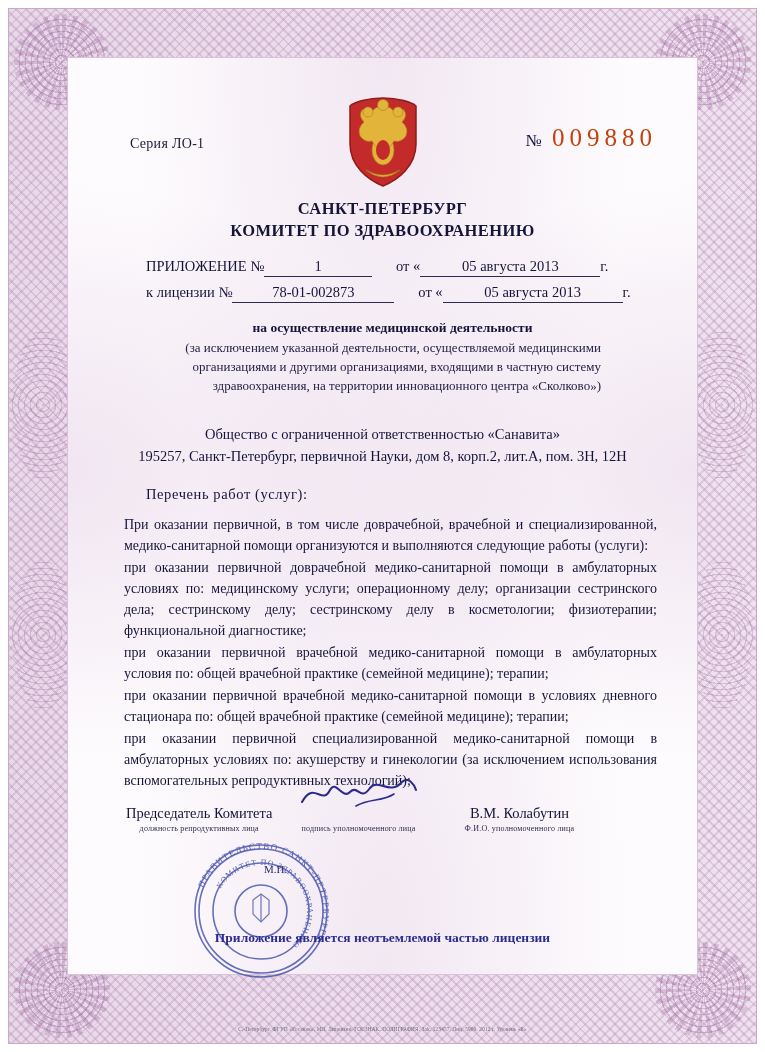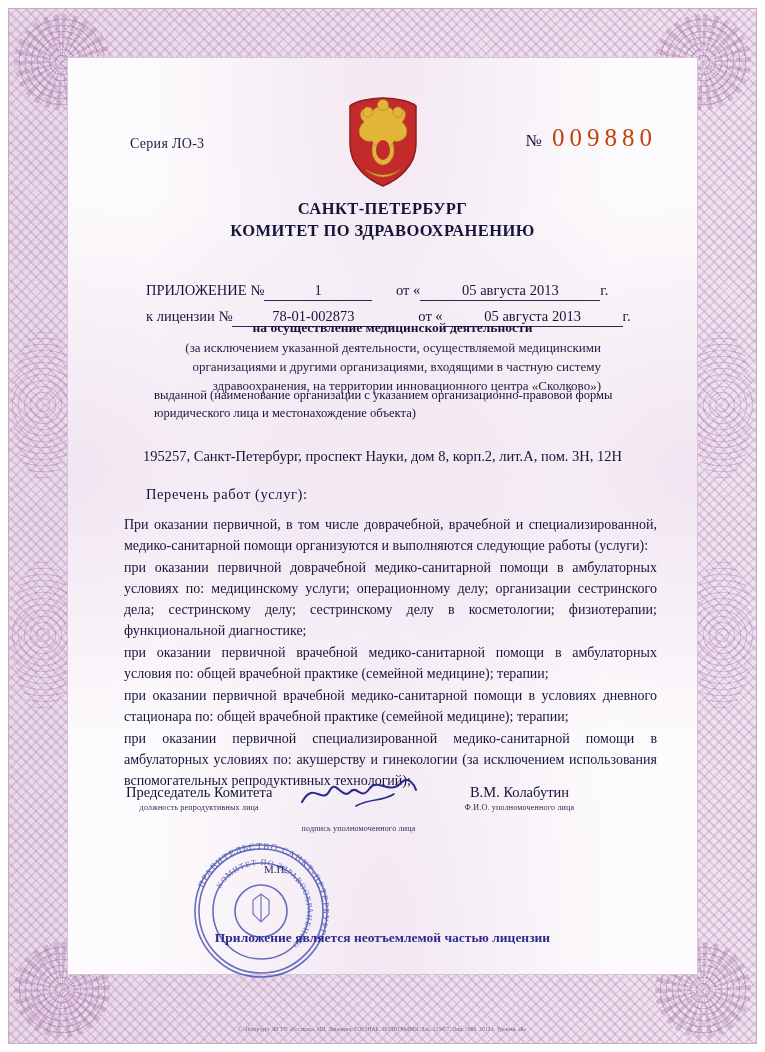--- a/index.html
+++ b/index.html
@@ -70,21 +70,21 @@
   .number{font-size:25px;letter-spacing:5px;color:#c2410c;font-family:"Liberation Serif",serif;}
 
   
   .arms{position:absolute;left:50%;top:38px;transform:translateX(-50%);width:74px;height:92px;}
 
   .title{
     position:absolute;top:140px;left:0;right:0;text-align:center;
     font-size:16.5px;font-weight:bold;color:#141436;line-height:1.35;letter-spacing:.4px;
   }
 
-  .fields{position:absolute;top:200px;left:78px;right:40px;font-size:14.5px;color:#14143a;margin-top:24px;}
+  .fields{position:absolute;top:200px;left:78px;right:40px;font-size:14.5px;color:#14143a;}
   .fline{display:flex;align-items:baseline;margin-bottom:7px;}
   .flabel{white-space:nowrap;}
   .fval{
     font-family:"Liberation Serif",serif;
     border-bottom:1px solid #2b2b4e;padding:0 6px 1px 6px;text-align:center;
   }
   .v-appno{min-width:96px;}
   .v-licno{min-width:150px;}
   .v-date{min-width:168px;}
   .sp{display:inline-block;width:24px;}
@@ -115,21 +115,21 @@
   }
   .body-text{
     position:absolute;top:456px;left:56px;right:40px;
     font-size:14px;line-height:1.5;color:#15153a;text-align:justify;
   }
   .body-text p{margin:0 0 1px 0;}
 
   
   .sig{
     position:absolute;top:726px;left:58px;right:40px;
-    display:flex;gap:26px;align-items:flex-start;
+    display:flex;gap:26px;align-items:flex-end;
   }
   .sig-col{font-size:14.5px;color:#14143a;}
   .sig-cap{font-size:8px;color:#2a2a4c;text-align:center;margin-top:2px;letter-spacing:.2px;}
   .sig-name{min-width:150px;text-align:center;}
   .sig-scribble{
     width:120px;height:34px;position:relative;top:-8px;
   }
 
   .stamp{
     position:absolute;left:118px;top:778px;width:150px;height:150px;opacity:.85;
@@ -175,21 +175,21 @@
         <path d="M18 26 q-6 -6 -2 -12 q6 -3 9 3 q4 -7 12 -7 q8 0 12 7 q3 -6 9 -3 q4 6 -2 12 q7 6 4 14 q-5 7 -12 5 q-4 8 -11 8 q-7 0 -11 -8 q-7 2 -12 -5 q-3 -8 4 -14 Z"></path>
         <circle cx="22" cy="16" r="5"></circle>
         <circle cx="52" cy="16" r="5"></circle>
         <circle cx="37" cy="9" r="5.5"></circle>
         <path d="M20 74 q17 10 34 0 q-17 14 -34 0 Z"></path>
       </g>
       <ellipse cx="37" cy="54" rx="7" ry="10" fill="#c32a2a"></ellipse>
     </svg>
 
     <div class="row-top">
-      <div class="series">Серия ЛО-3</div>
+      <div class="series">Серия ЛО-1</div>
       <div class="numberwrap">
         <span class="nosym">№</span>
         <span class="number">009880</span>
       </div>
     </div>
 
     <div class="title">
       <div>САНКТ-ПЕТЕРБУРГ</div>
       <div>КОМИТЕТ ПО ЗДРАВООХРАНЕНИЮ</div>
     </div>
@@ -208,22 +208,22 @@
         <span class="fval v-licno">78-01-002873</span>
         <span class="sp"></span>
         <span class="flabel">от «</span>
         <span class="fval v-date">05 августа 2013</span>
         <span class="flabel">г.</span>
       </div>
     </div>
 
     <div class="subject">на осуществление медицинской деятельности</div>
     <div class="smallnote">(за исключением указанной деятельности, осуществляемой медицинскими организациями и другими организациями, входящими в частную систему здравоохранения, на территории инновационного центра «Сколково»)</div>
-    <div class="issued">выданной (наименование организации с указанием организационно-правовой формы юридического лица и местонахождение объекта)</div>
-    <div class="orgaddr">195257, Санкт-Петербург, проспект Науки, дом 8, корп.2, лит.А, пом. 3Н, 12Н</div>
+    <div class="orgname">Общество с ограниченной ответственностью «Санавита»</div>
+    <div class="orgaddr">195257, Санкт-Петербург, первичной Науки, дом 8, корп.2, лит.А, пом. 3Н, 12Н</div>
 
     <div class="worklist-title">Перечень работ (услуг):</div>
 
     <div class="body-text">
       <p>При оказании первичной, в том числе доврачебной, врачебной и специализированной, медико-санитарной помощи организуются и выполняются следующие работы (услуги):</p>
       <p>при оказании первичной доврачебной медико-санитарной помощи в амбулаторных условиях по: медицинскому услуги; операционному делу; организации сестринского дела; сестринскому делу; сестринскому делу в косметологии; физиотерапии; функциональной диагностике;</p>
       <p>при оказании первичной врачебной медико-санитарной помощи в амбулаторных условия по: общей врачебной практике (семейной медицине); терапии;</p>
       <p>при оказании первичной врачебной медико-санитарной помощи в условиях дневного стационара по: общей врачебной практике (семейной медицине); терапии;</p>
       <p>при оказании первичной специализированной медико-санитарной помощи в амбулаторных условиях по: акушерству и гинекологии (за исключением использования вспомогательных репродуктивных технологий);</p>
     </div>

